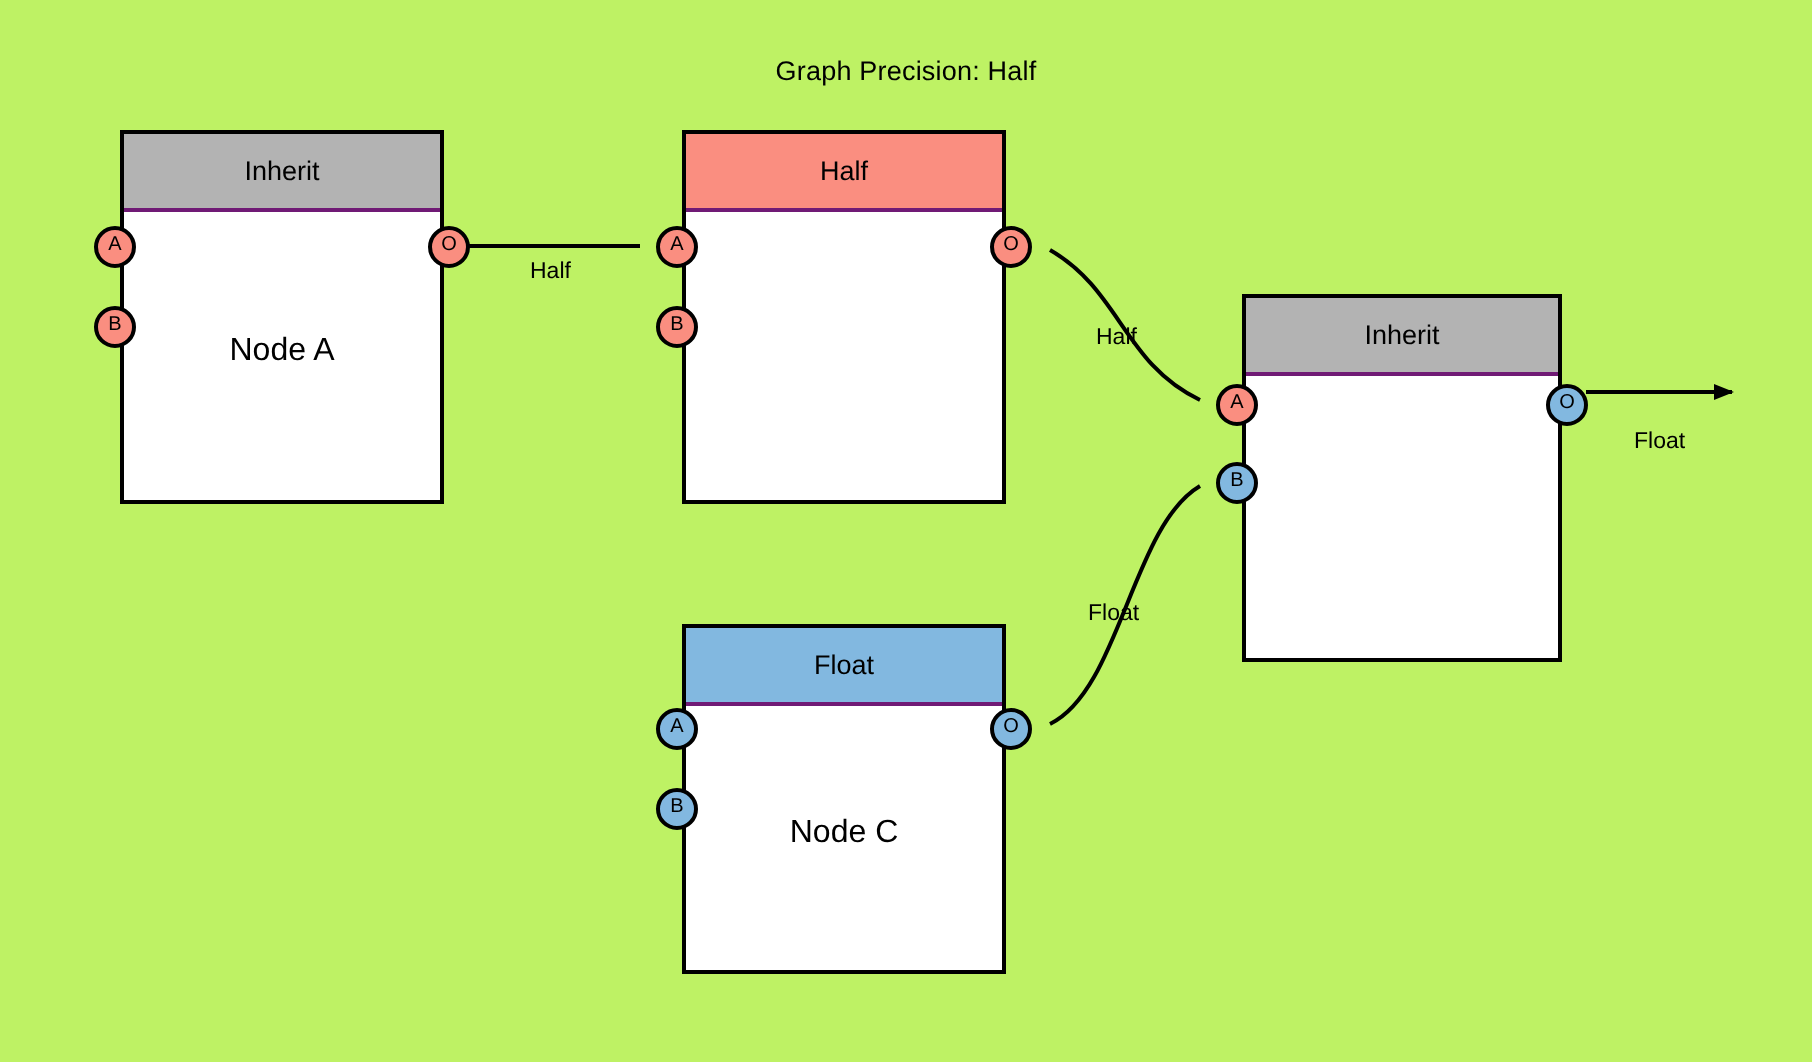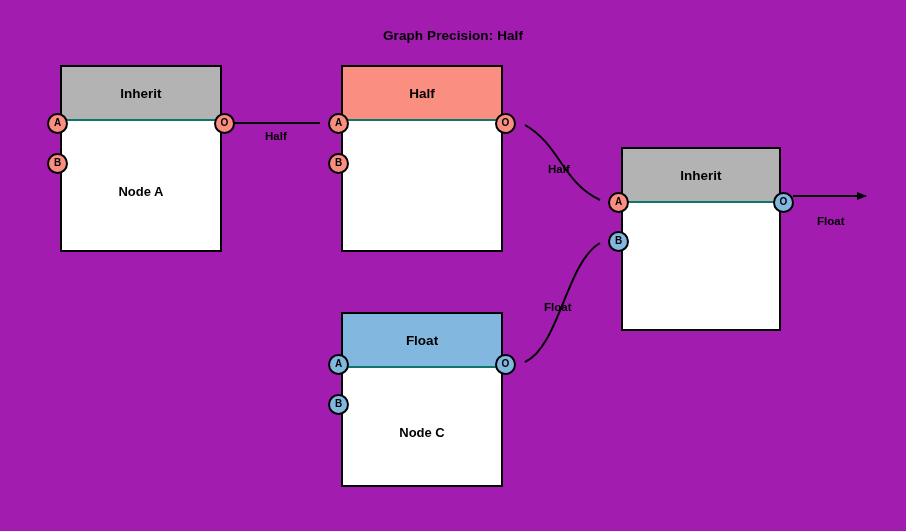--- a/index.html
+++ b/index.html
@@ -7,23 +7,22 @@
     padding: 0;
     background: #ffffff;
   }
   body {
     font-family: "Liberation Sans", sans-serif;
   }
   #canvas {
     position: relative;
     width: 906px;
     height: 531px;
-    background: #a21caf;
+    background: #bef264;
     overflow: hidden;
-    font-weight: bold;
   }
   #graph-svg {
     position: absolute;
     left: 0;
     top: 0;
     width: 906px;
     height: 531px;
   }
   .graph-title {
     position: absolute;
@@ -36,35 +35,35 @@
     letter-spacing: 0.1px;
   }
   .node {
     position: absolute;
     box-sizing: border-box;
     border: 2px solid #000000;
     background: #ffffff;
   }
   .node-header {
     box-sizing: border-box;
-    height: 54px;
-    border-bottom: 2px solid #0f766e;
+    height: 39px;
+    border-bottom: 2px solid #701a75;
     display: flex;
     align-items: center;
     justify-content: center;
     font-size: 13.5px;
     color: #000000;
   }
   .node-body {
     position: relative;
     height: calc(100% - 43px);
     display: flex;
     align-items: center;
     justify-content: center;
-    font-size: 13px;
+    font-size: 16px;
     color: #000000;
   }
   .port {
     position: absolute;
     width: 21px;
     height: 21px;
     border-radius: 50%;
     border: 2px solid #000000;
     box-sizing: border-box;
     display: flex;

